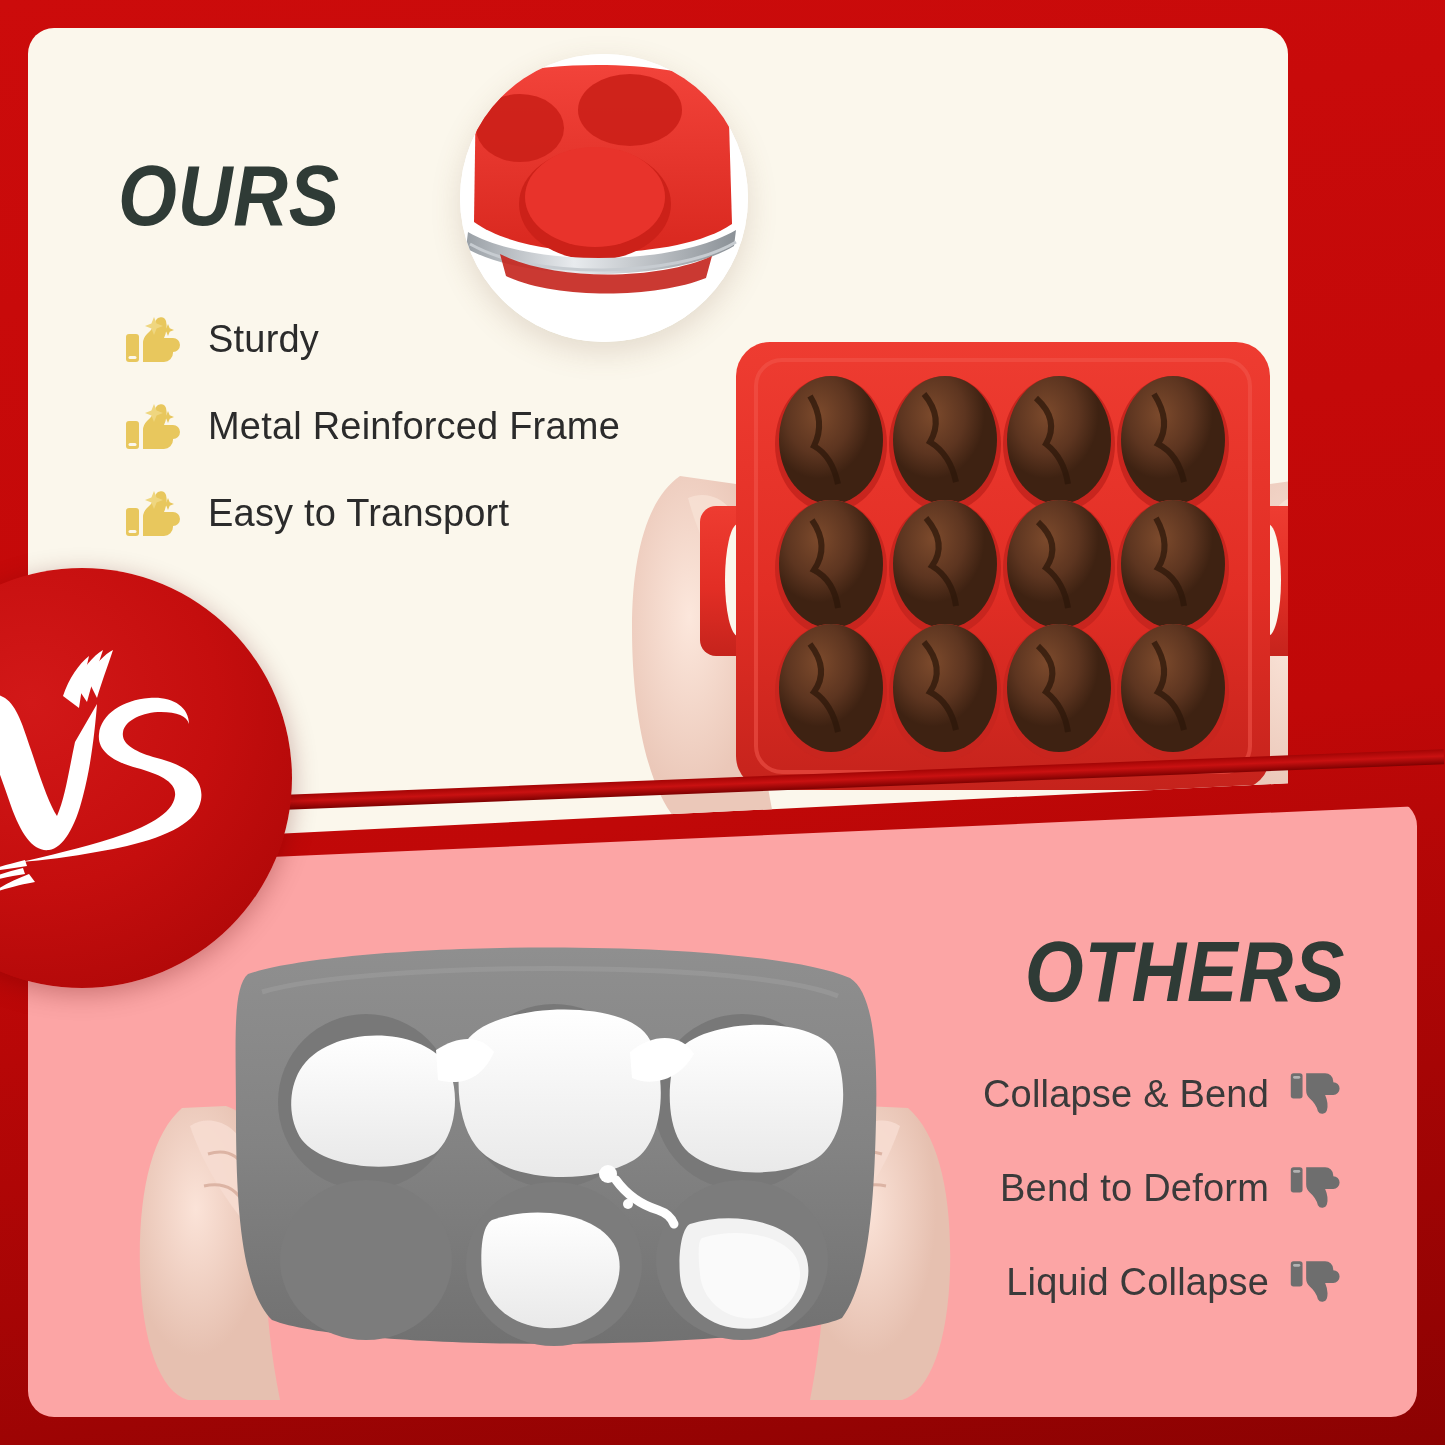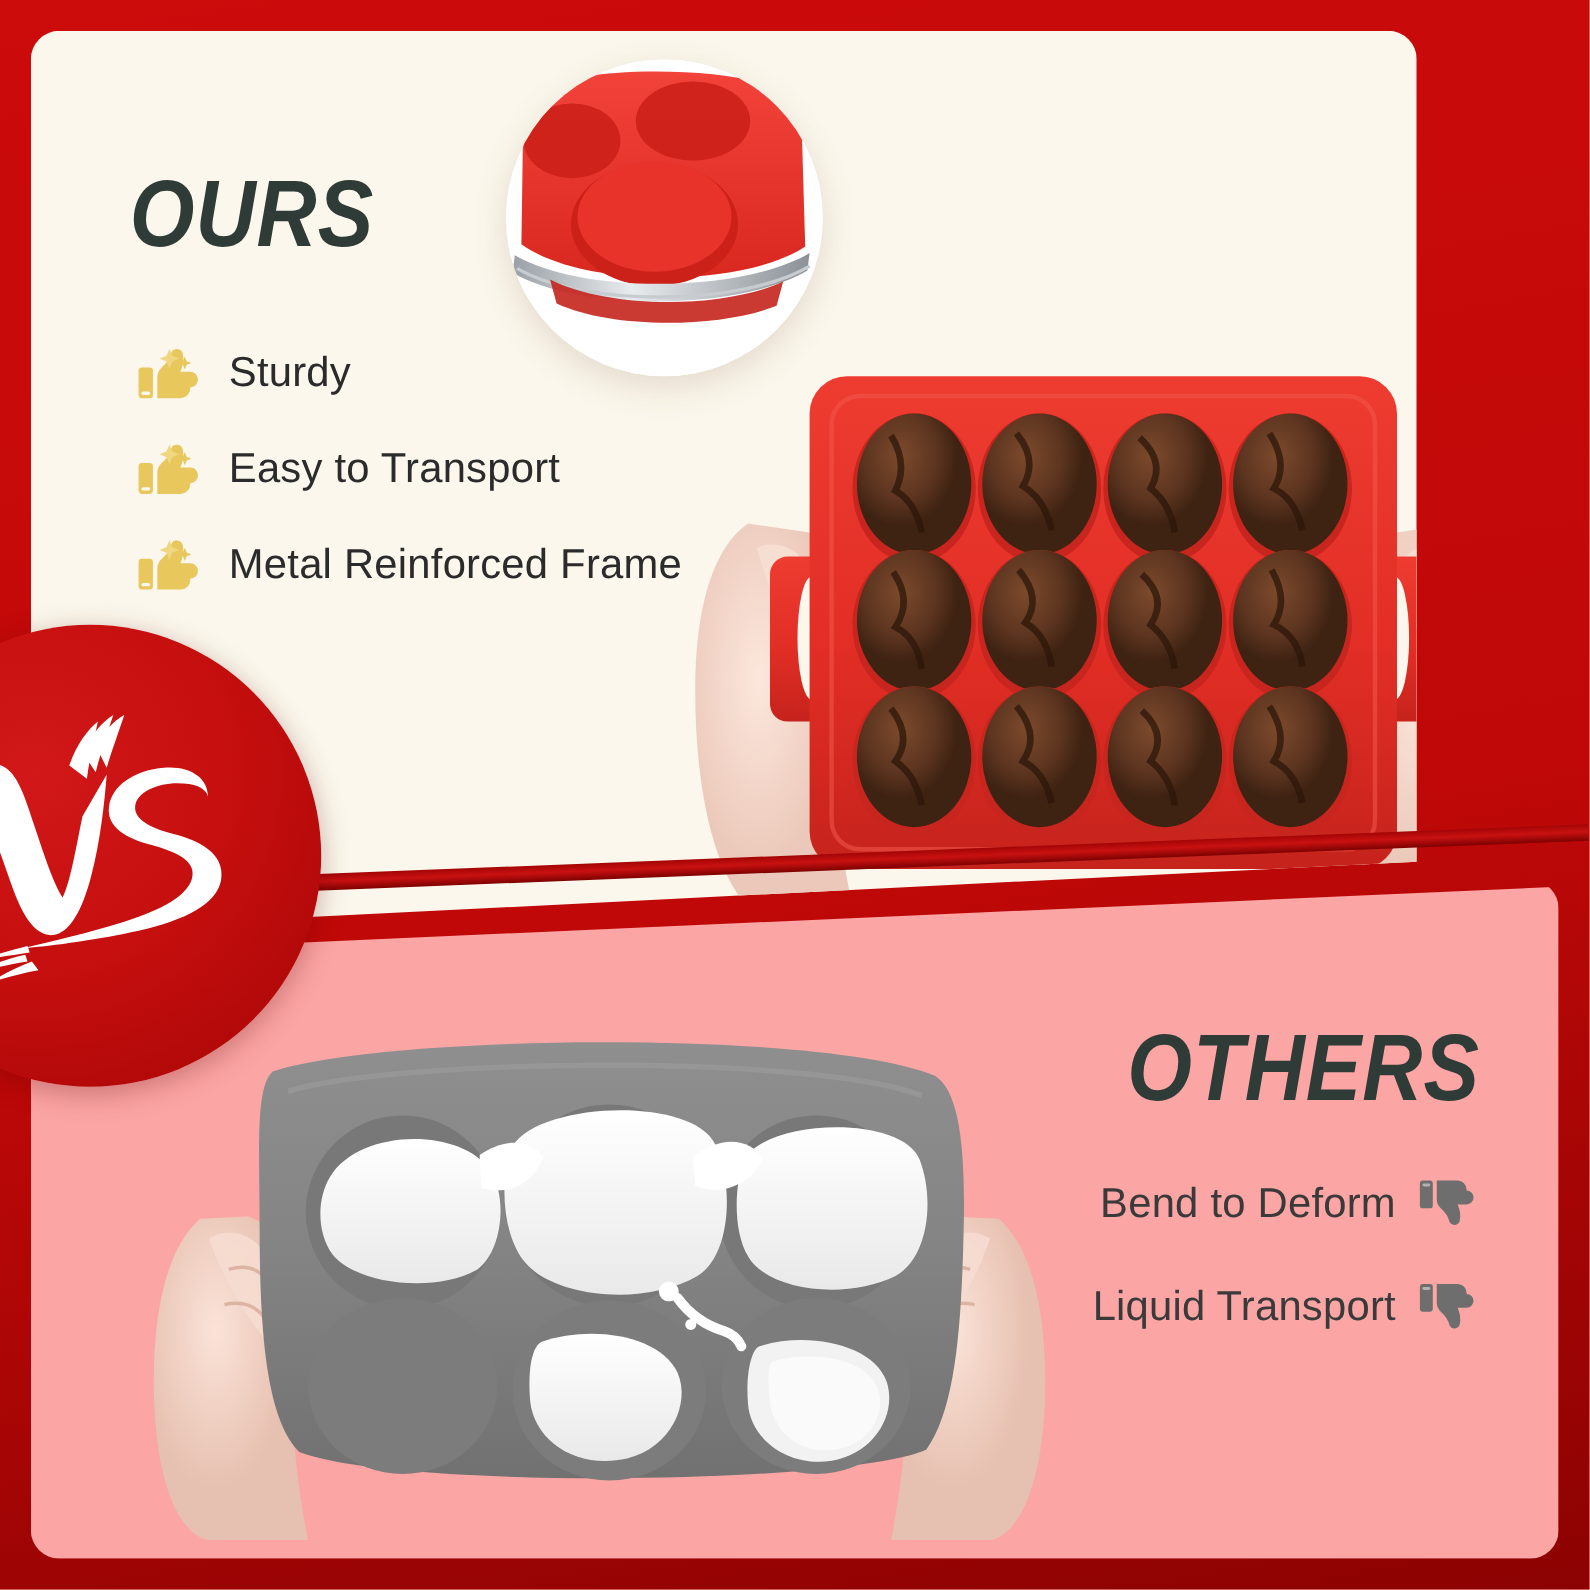--- a/index.html
+++ b/index.html
@@ -274,32 +274,32 @@
         </div>
 
         <div class="row-ours">
           <svg class="ico" width="62" height="62" viewBox="0 0 62 62">
             <rect x="2" y="26" width="13" height="28" rx="3" fill="#E8C75D"></rect>
             <rect x="4.5" y="48" width="8" height="3" rx="1.5" fill="#FBF7EC"></rect>
             <path d="M19 54 h21 a9 9 0 0 0 9 -9 v-1 a7 7 0 0 0 0 -14 h-9 q4 -9 2 -17 a5.5 5.5 0 0 0 -10 -1 q-2 8 -9 14 q-4 4 -4 9 z" fill="#E8C75D"></path>
             <path d="M30 9 l2.6 6.4 L39 18 l-6.4 2.6 L30 27 l-2.6 -6.4 L21 18 l6.4 -2.6 z" fill="#EFD67F"></path>
             <path d="M44 16 l1.7 4.3 L50 22 l-4.3 1.7 L44 28 l-1.7 -4.3 L38 22 l4.3 -1.7 z" fill="#E8C75D"></path>
           </svg>
-          <span class="label">Easy to Transport</span>
+          <span class="label">Metal Reinforced Frame</span>
         </div>
 
         <div class="row-ours">
           <svg class="ico" width="62" height="62" viewBox="0 0 62 62">
             <rect x="2" y="26" width="13" height="28" rx="3" fill="#E8C75D"></rect>
             <rect x="4.5" y="48" width="8" height="3" rx="1.5" fill="#FBF7EC"></rect>
             <path d="M19 54 h21 a9 9 0 0 0 9 -9 v-1 a7 7 0 0 0 0 -14 h-9 q4 -9 2 -17 a5.5 5.5 0 0 0 -10 -1 q-2 8 -9 14 q-4 4 -4 9 z" fill="#E8C75D"></path>
             <path d="M30 9 l2.6 6.4 L39 18 l-6.4 2.6 L30 27 l-2.6 -6.4 L21 18 l6.4 -2.6 z" fill="#EFD67F"></path>
             <path d="M44 16 l1.7 4.3 L50 22 l-4.3 1.7 L44 28 l-1.7 -4.3 L38 22 l4.3 -1.7 z" fill="#E8C75D"></path>
           </svg>
-          <span class="label">Metal Reinforced Frame</span>
+          <span class="label">Easy to Transport</span>
         </div>
 
       </div>
     </div>
   </div>
 
   <div class="panel-others">
 
     <svg class="others-pan" viewBox="0 0 830 470" style="position:absolute;left:102px;top:130px;">
       <defs>
@@ -357,32 +357,40 @@
         <path d="M362 290 C408 274 470 284 486 318 C498 346 480 386 440 396 C394 406 356 380 352 344 C350 320 352 296 362 290 Z" fill="url(#batter)"></path>
         <path d="M560 294 C604 280 664 292 676 326 C686 356 664 392 626 398 C586 404 552 378 550 346 C548 322 552 298 560 294 Z" fill="#F2F2F2"></path>
         <path d="M572 308 C610 296 658 306 668 332 C676 356 660 384 628 388 C596 392 572 370 570 344 C568 326 568 310 572 308 Z" fill="#FAFAFA"></path>
       </g>
     </svg>
 
     <div class="h-others" style="top:128px; right:72px;">OTHERS</div>
 
     <div class="list-others" style="top:258px; right:72px;">
 
+      <div class="row-others">
+        <span class="label">Collapse &amp; Bend</span>
+        <svg class="ico" width="56" height="56" viewBox="0 0 62 62">
+          <rect x="2" y="8" width="13" height="28" rx="3" fill="#6E6E6E"></rect>
+          <rect x="4.5" y="11" width="8" height="3" rx="1.5" fill="#B2B2B2"></rect>
+          <path d="M19 8 h21 a9 9 0 0 1 9 9 v1 a7 7 0 0 1 0 14 h-9 q4 9 2 17 a5.5 5.5 0 0 1 -10 1 q-2 -8 -9 -14 q-4 -4 -4 -9 z" fill="#6E6E6E"></path>
+        </svg>
+      </div>
 
       <div class="row-others">
         <span class="label">Bend to Deform</span>
         <svg class="ico" width="56" height="56" viewBox="0 0 62 62">
           <rect x="2" y="8" width="13" height="28" rx="3" fill="#6E6E6E"></rect>
           <rect x="4.5" y="11" width="8" height="3" rx="1.5" fill="#B2B2B2"></rect>
           <path d="M19 8 h21 a9 9 0 0 1 9 9 v1 a7 7 0 0 1 0 14 h-9 q4 9 2 17 a5.5 5.5 0 0 1 -10 1 q-2 -8 -9 -14 q-4 -4 -4 -9 z" fill="#6E6E6E"></path>
         </svg>
       </div>
 
       <div class="row-others">
-        <span class="label">Liquid Transport</span>
+        <span class="label">Liquid Collapse</span>
         <svg class="ico" width="56" height="56" viewBox="0 0 62 62">
           <rect x="2" y="8" width="13" height="28" rx="3" fill="#6E6E6E"></rect>
           <rect x="4.5" y="11" width="8" height="3" rx="1.5" fill="#B2B2B2"></rect>
           <path d="M19 8 h21 a9 9 0 0 1 9 9 v1 a7 7 0 0 1 0 14 h-9 q4 9 2 17 a5.5 5.5 0 0 1 -10 1 q-2 -8 -9 -14 q-4 -4 -4 -9 z" fill="#6E6E6E"></path>
         </svg>
       </div>
 
     </div>
   </div>
 

